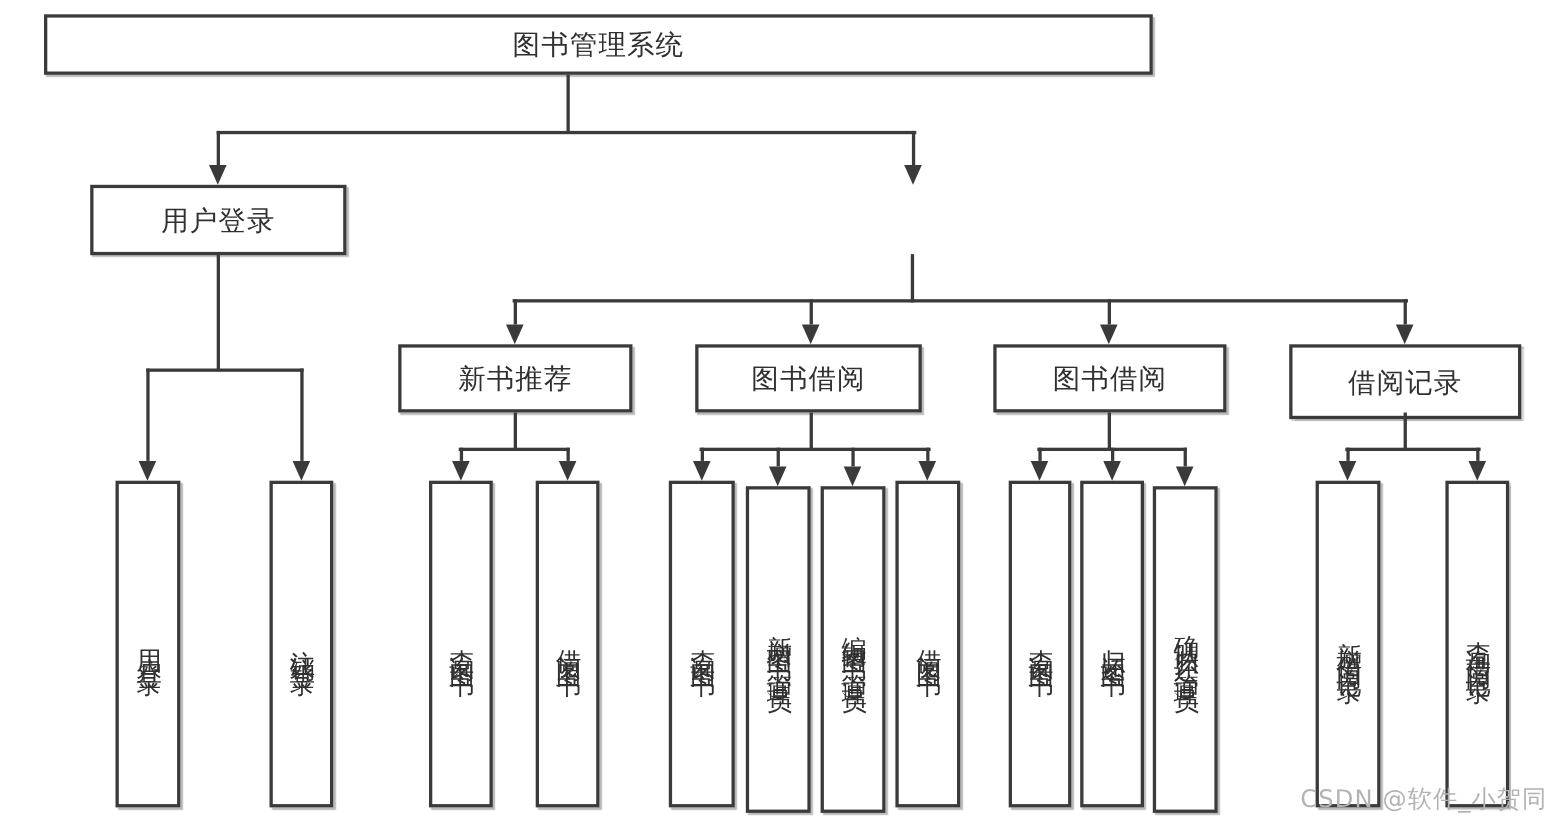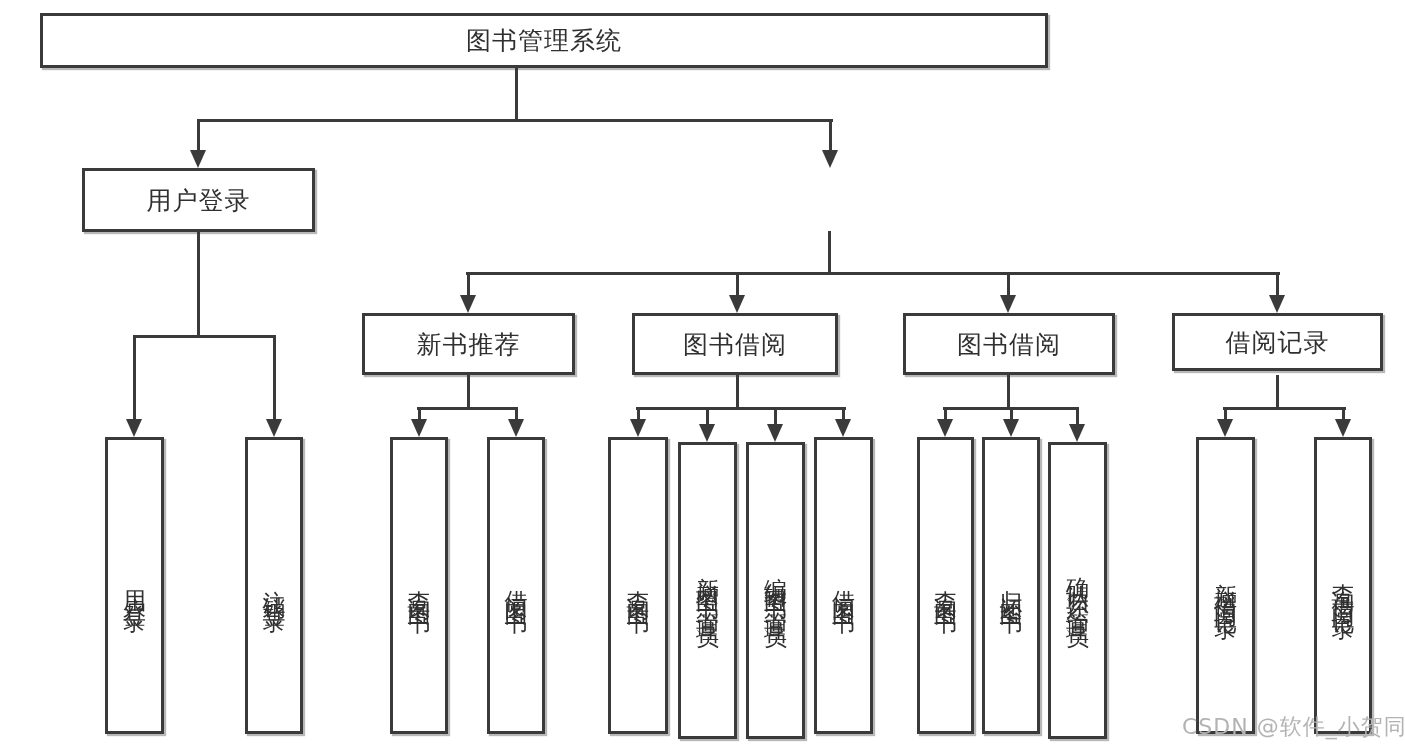--- a/index.html
+++ b/index.html
@@ -69,21 +69,21 @@
 
   <div class="box" style="left:362px;top:313px;width:213px;height:62px;">
     <span>新书推荐</span>
   </div>
   <div class="box" style="left:632px;top:313px;width:206px;height:62px;">
     <span>图书借阅</span>
   </div>
   <div class="box" style="left:903px;top:313px;width:212px;height:62px;">
     <span>图书借阅</span>
   </div>
-  <div class="box" style="left:1172px;top:313px;width:211px;height:58px;">
+  <div class="box" style="left:1172px;top:313px;width:211px;height:68px;">
     <span>借阅记录</span>
   </div>
 
   <div class="ln" style="left:467px;top:375px;width:3px;height:35px;"></div>
   <div class="ln" style="left:736px;top:375px;width:3px;height:35px;"></div>
   <div class="ln" style="left:1007px;top:375px;width:3px;height:35px;"></div>
   <div class="ln" style="left:1276px;top:375px;width:3px;height:35px;"></div>
 
   <div class="ln" style="left:417px;top:407px;width:101px;height:3px;"></div>
   <div class="ln" style="left:636px;top:407px;width:210px;height:3px;"></div>

